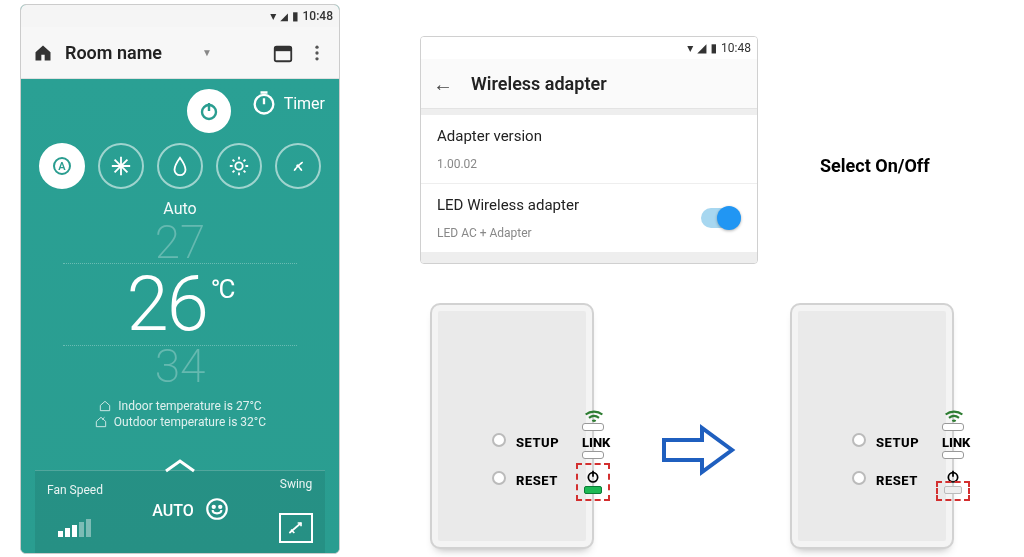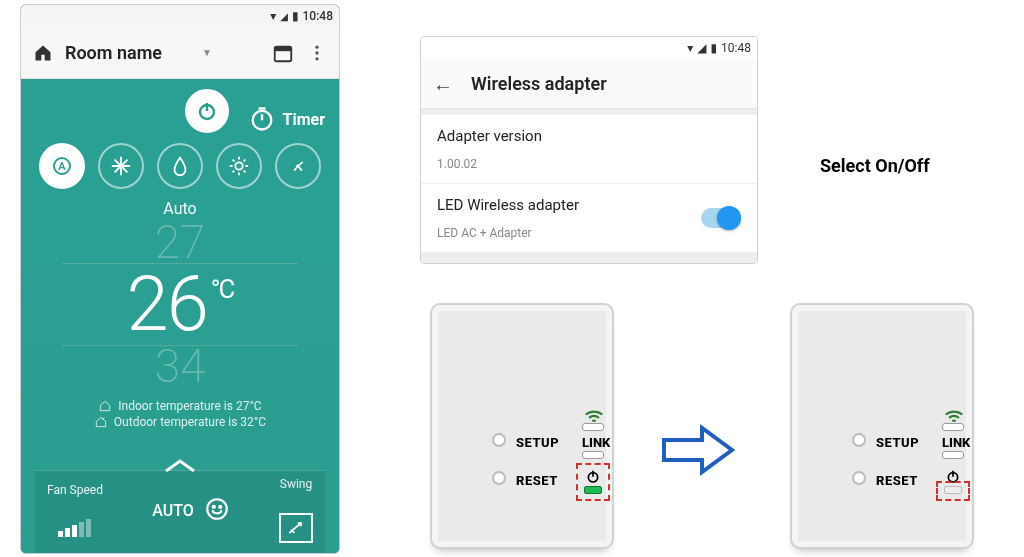--- a/index.html
+++ b/index.html
@@ -66,25 +66,24 @@
     background: linear-gradient(#2aa094, #2a9d90);
     color: #fff;
     padding: 10px 14px 0 14px;
     height: calc(100% - 22px - 52px);
     display: flex;
     flex-direction: column;
   }
 
   .row-top {
     display: flex;
-    align-items: flex-end;
+    align-items: flex-start;
     justify-content: flex-end;
     gap: 19px;
     margin-bottom: 10px;
-    font-weight: bold;
   }
   .row-top .circ {
     width: 44px; height: 44px; border-radius: 50%;
     border: 2px solid rgba(255,255,255,0.6);
     display: flex; align-items: center; justify-content: center;
   }
   .row-top .circ.solid { background:#fff; color:#2a9d90; border-color:#fff; }
   .row-top .timer-wrap { display:flex; align-items:center; gap:6px; }
   .row-top .timer-wrap svg { width:28px; height:28px; stroke:#fff; fill:none; }
 
@@ -176,21 +175,21 @@
     left: 820px;
     top: 155px;
     font-weight:700;
     font-size:18px;
     color:#000;
   }
 
   
   .device {
     position:absolute;
-    width:184px; height:246px;
+    width:164px; height:246px;
     background:#eaeaea;
     border:2px solid #d2d2d2;
     border-radius:10px;
     box-shadow: inset 0 0 0 6px #f4f4f4, 0 6px 10px -6px rgba(0,0,0,.35);
     text-align: center;
   }
   .device .lbl-setup { position:absolute; left:84px; top:130px; font-weight:800; font-size:13px; letter-spacing:0.5px;}
   .device .lbl-reset { position:absolute; left:84px; top:168px; font-weight:800; font-size:13px; letter-spacing:0.5px;}
   .device .lbl-link  { position:absolute; left:150px; top:130px; font-weight:800; font-size:13px; }
   .device .pin { position:absolute; width:14px; height:14px; border:2px solid #bbb; border-radius:50%; background:#fff;}

